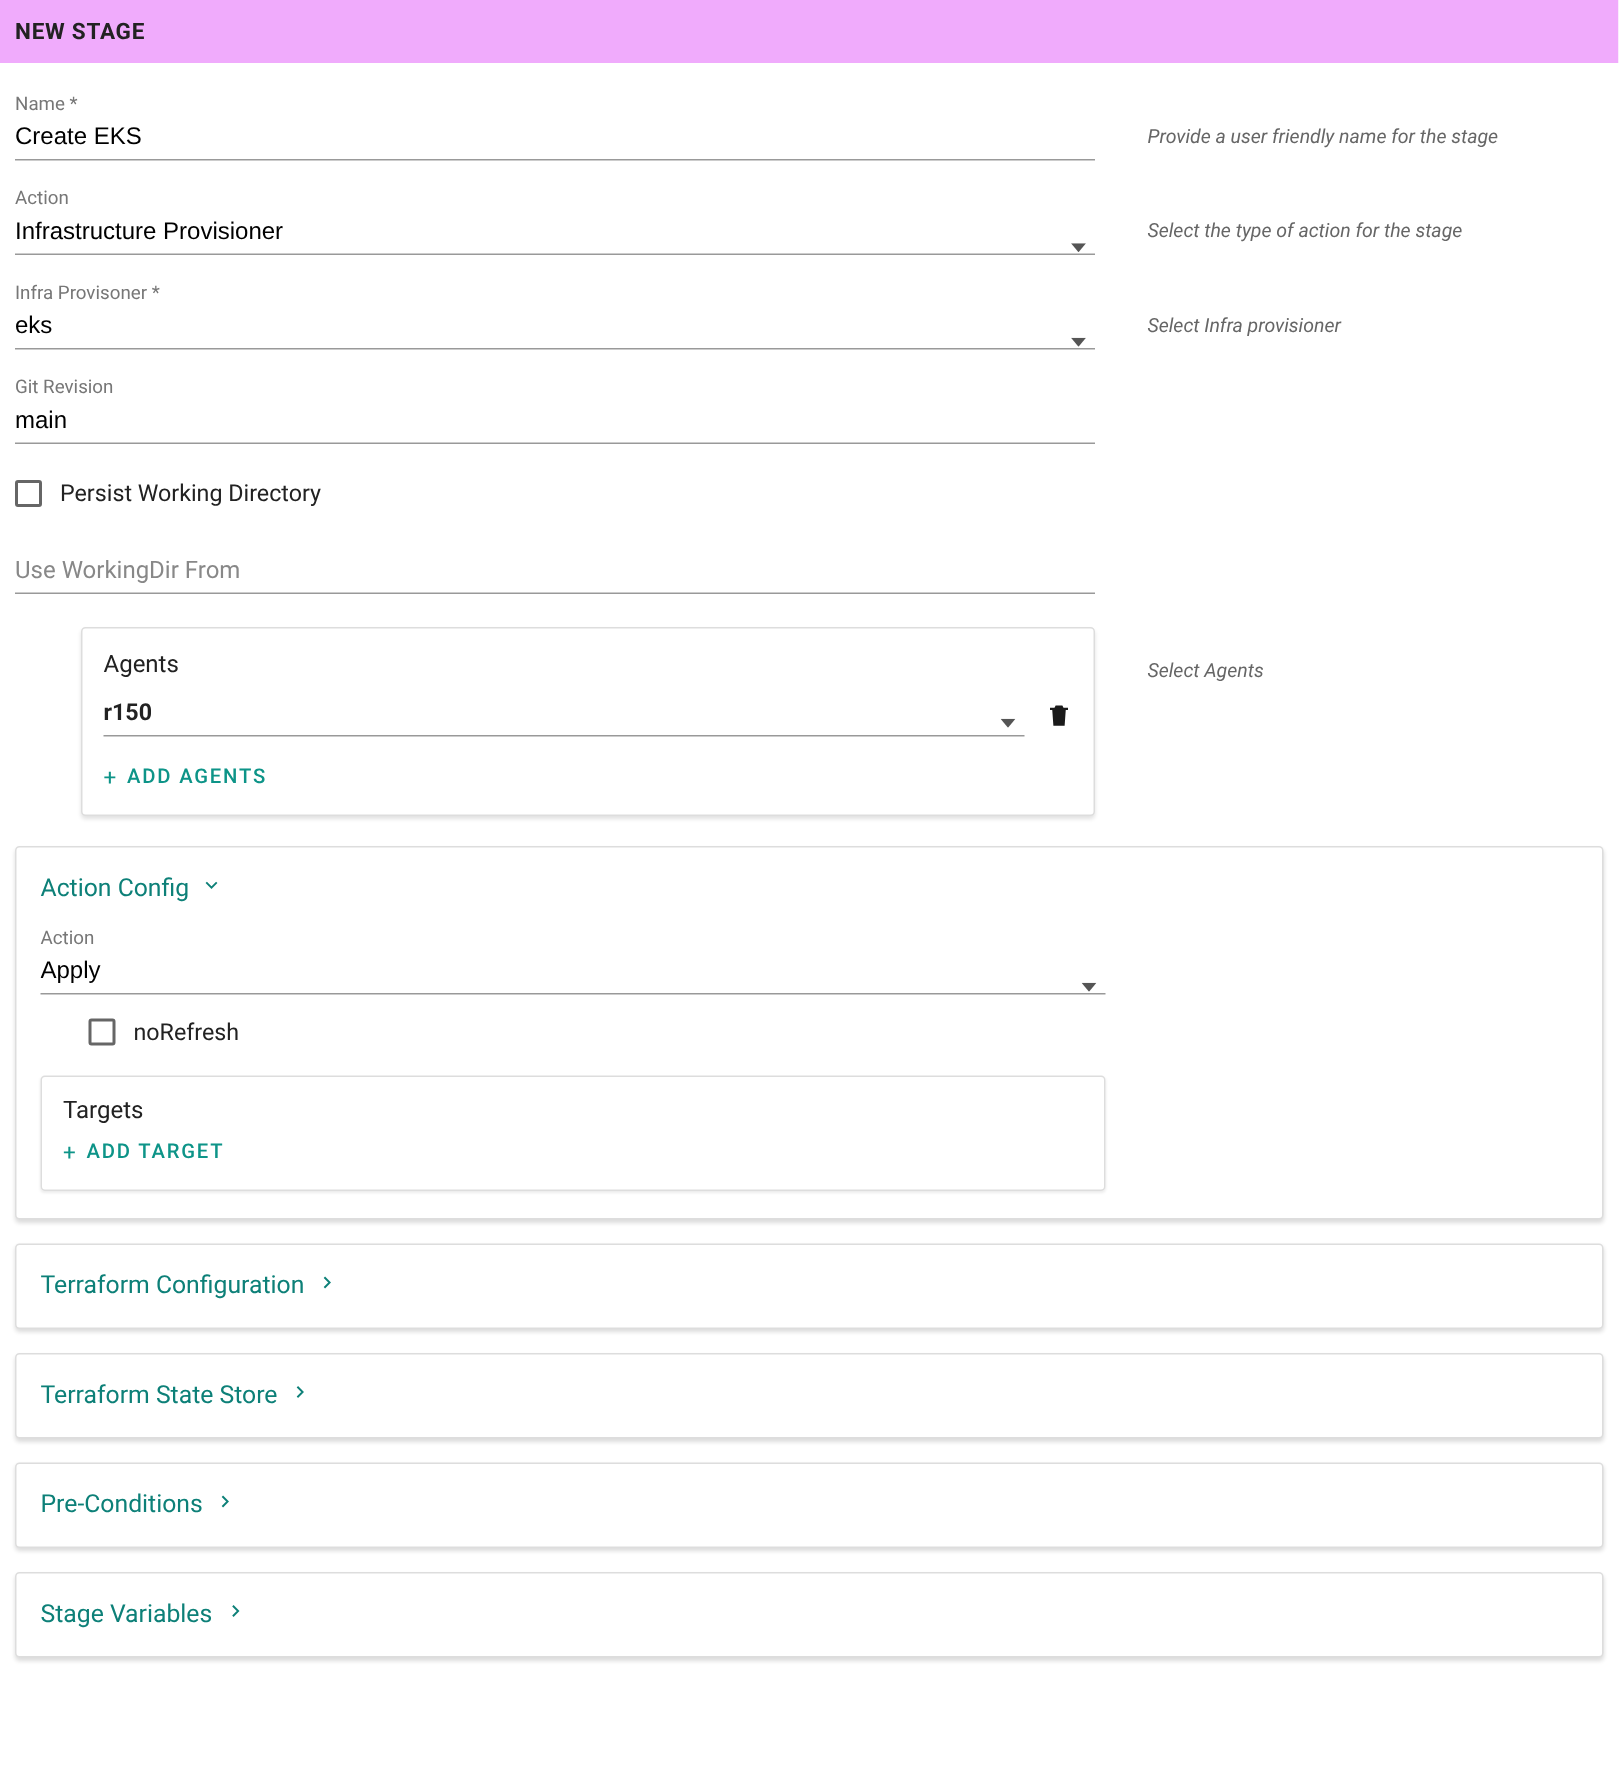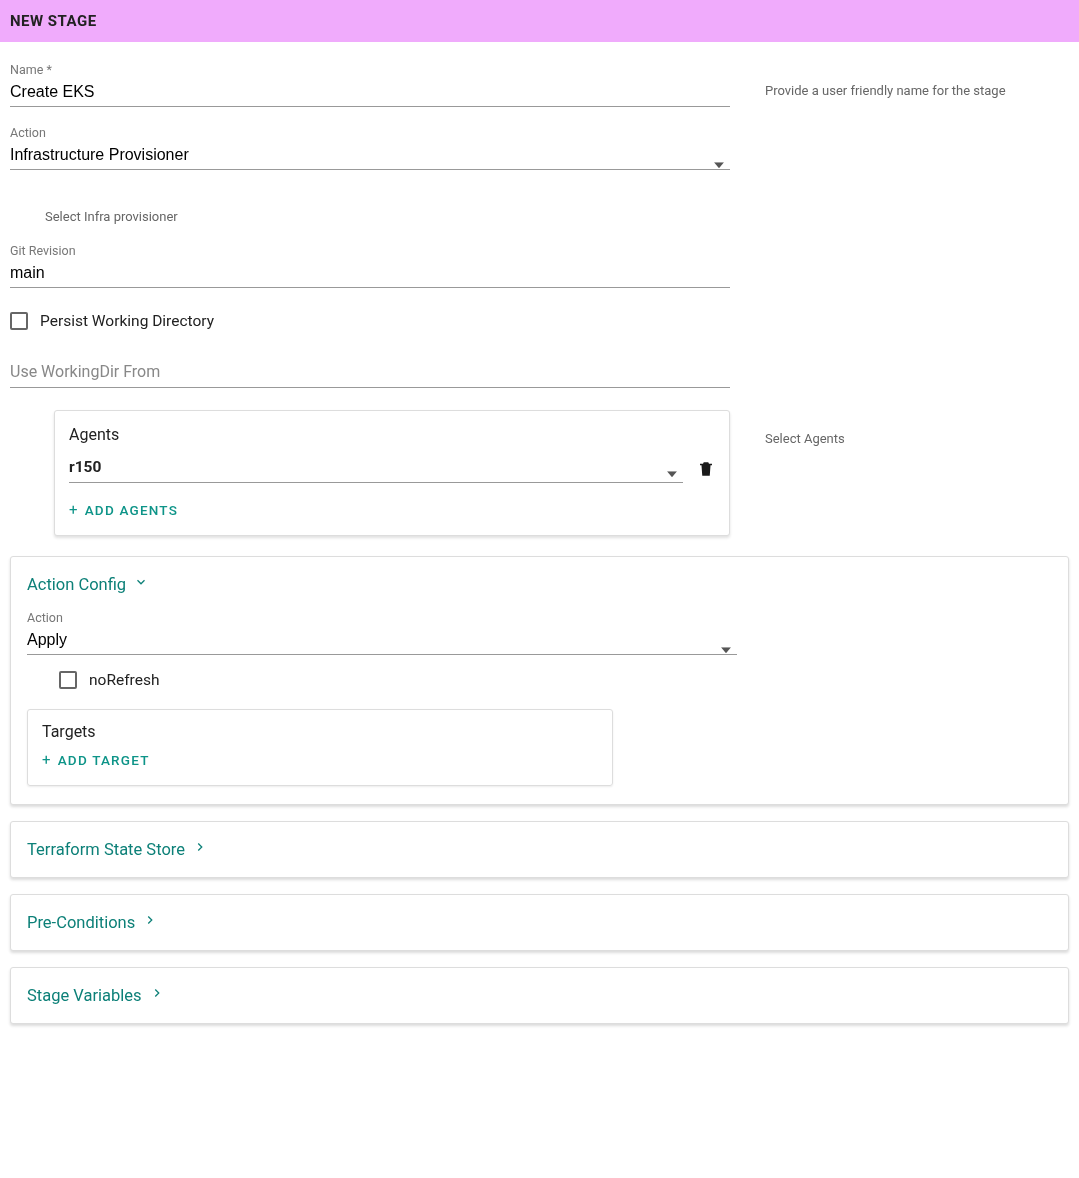--- a/index.html
+++ b/index.html
@@ -3,21 +3,21 @@
 <meta charset="utf-8">
 <style>
   * { box-sizing: border-box; margin: 0; padding: 0; }
   body { font-family: -apple-system, BlinkMacSystemFont, "Segoe UI", Roboto, Arial, sans-serif; background: #fff; color: #222; width: 1079px; }
   .header { background: #f0abfc; padding: 12px 10px; }
   .header-title { font-weight: 700; letter-spacing: 0.5px; font-size: 15px; }
   .content { padding: 20px 10px 20px 10px; }
   .row { display: flex; align-items: flex-start; margin-bottom: 18px; }
   .left { width: 720px; }
   .right { flex: 1; padding-left: 35px; padding-top: 18px; }
-  .hint { color: #666; font-size: 13px; }
+  .hint { font-style: italic; color: #666; font-size: 13px; }
   .field-label { font-size: 12.5px; color: #777; margin-bottom: 3px; display: block; }
   .field-input { width: 100%; border: none; border-bottom: 1px solid #999; font-size: 16px; padding: 3px 0 5px 0; outline: none; background: transparent; }
   .select-wrap { position: relative; }
   .select-caret { position: absolute; right: 6px; top: 50%; transform: translateY(-20%); pointer-events: none; }
   .select-caret svg { width: 10px; height: 6px; fill: #555; }
   .placeholder-val { color: #888; font-size: 16px; border-bottom: 1px solid #999; padding: 6px 0 6px 0; }
   .checkbox-row { display: flex; align-items: center; gap: 12px; margin-top: 6px; }
   .checkbox { width: 18px; height: 18px; border: 2px solid #666; border-radius: 2px; cursor: pointer; background: #fff; flex-shrink:0; }
   .checkbox-label { font-size: 15.5px; color: #222; }
   .card { border: 1px solid #ddd; border-radius: 3px; padding: 14px 14px 16px 14px; box-shadow: 0 2px 3px rgba(0,0,0,0.12); background:#fff;margin-left:44px; }
@@ -56,23 +56,33 @@
   <div class="row">
     <div class="left">
       <label class="field-label">Action</label>
       <div class="select-wrap">
         <input class="field-input" readonly="" value="Infrastructure Provisioner" style="">
         <span class="select-caret"><svg viewBox="0 0 10 6">
               <path d="M0 0l5 6 5-6z"></path>
             </svg></span>
       </div>
     </div>
-  </div>
-
-  <div class="row">
+    <div class="right"><span class="hint">Select the type of action for the stage</span></div>
+  </div>
+
+  <div class="row">
+    <div class="left">
+      <label class="field-label">Infra Provisoner *</label>
+      <div class="select-wrap">
+        <input class="field-input" readonly="" value="eks" style="">
+        <span class="select-caret"><svg viewBox="0 0 10 6">
+              <path d="M0 0l5 6 5-6z"></path>
+            </svg></span>
+      </div>
+    </div>
     <div class="right"><span class="hint">Select Infra provisioner</span></div>
   </div>
 
   <div class="row">
     <div class="left">
       <label class="field-label">Git Revision</label>
       <input class="field-input" value="main" style="">
     </div>
     <div class="right"></div>
   </div>
@@ -141,29 +151,39 @@
               <path d="M0 0l5 6 5-6z"></path>
             </svg></span>
       </div>
     </div>
 
     <div class="checkbox-row" style="margin-top:16px;padding-left:32px;">
       <div class="checkbox"></div>
       <span class="checkbox-label">noRefresh</span>
     </div>
 
-    <div class="inner-card" style="width:586px; margin-top:20px;">
+    <div class="inner-card" style="width:710px; margin-top:20px;">
       <div class="section-title" style="margin-bottom:6px;">Targets</div>
       <div class="add-link" style="margin-top:10px;">
         <span class="plus">+</span>
         <span>ADD  TARGET</span>
       </div>
     </div>
   </div>
 
+  <div class="panel">
+    <div class="collapsible-header">
+      <span>Terraform Configuration</span>
+      <span class="chev">
+          <svg viewBox="0 0 24 24">
+            <polyline points="9 6 15 12 9 18"></polyline>
+          </svg>
+        </span>
+    </div>
+  </div>
 
   <div class="panel">
     <div class="collapsible-header">
       <span>Terraform State Store</span>
       <span class="chev">
           <svg viewBox="0 0 24 24">
             <polyline points="9 6 15 12 9 18"></polyline>
           </svg>
         </span>
     </div>

